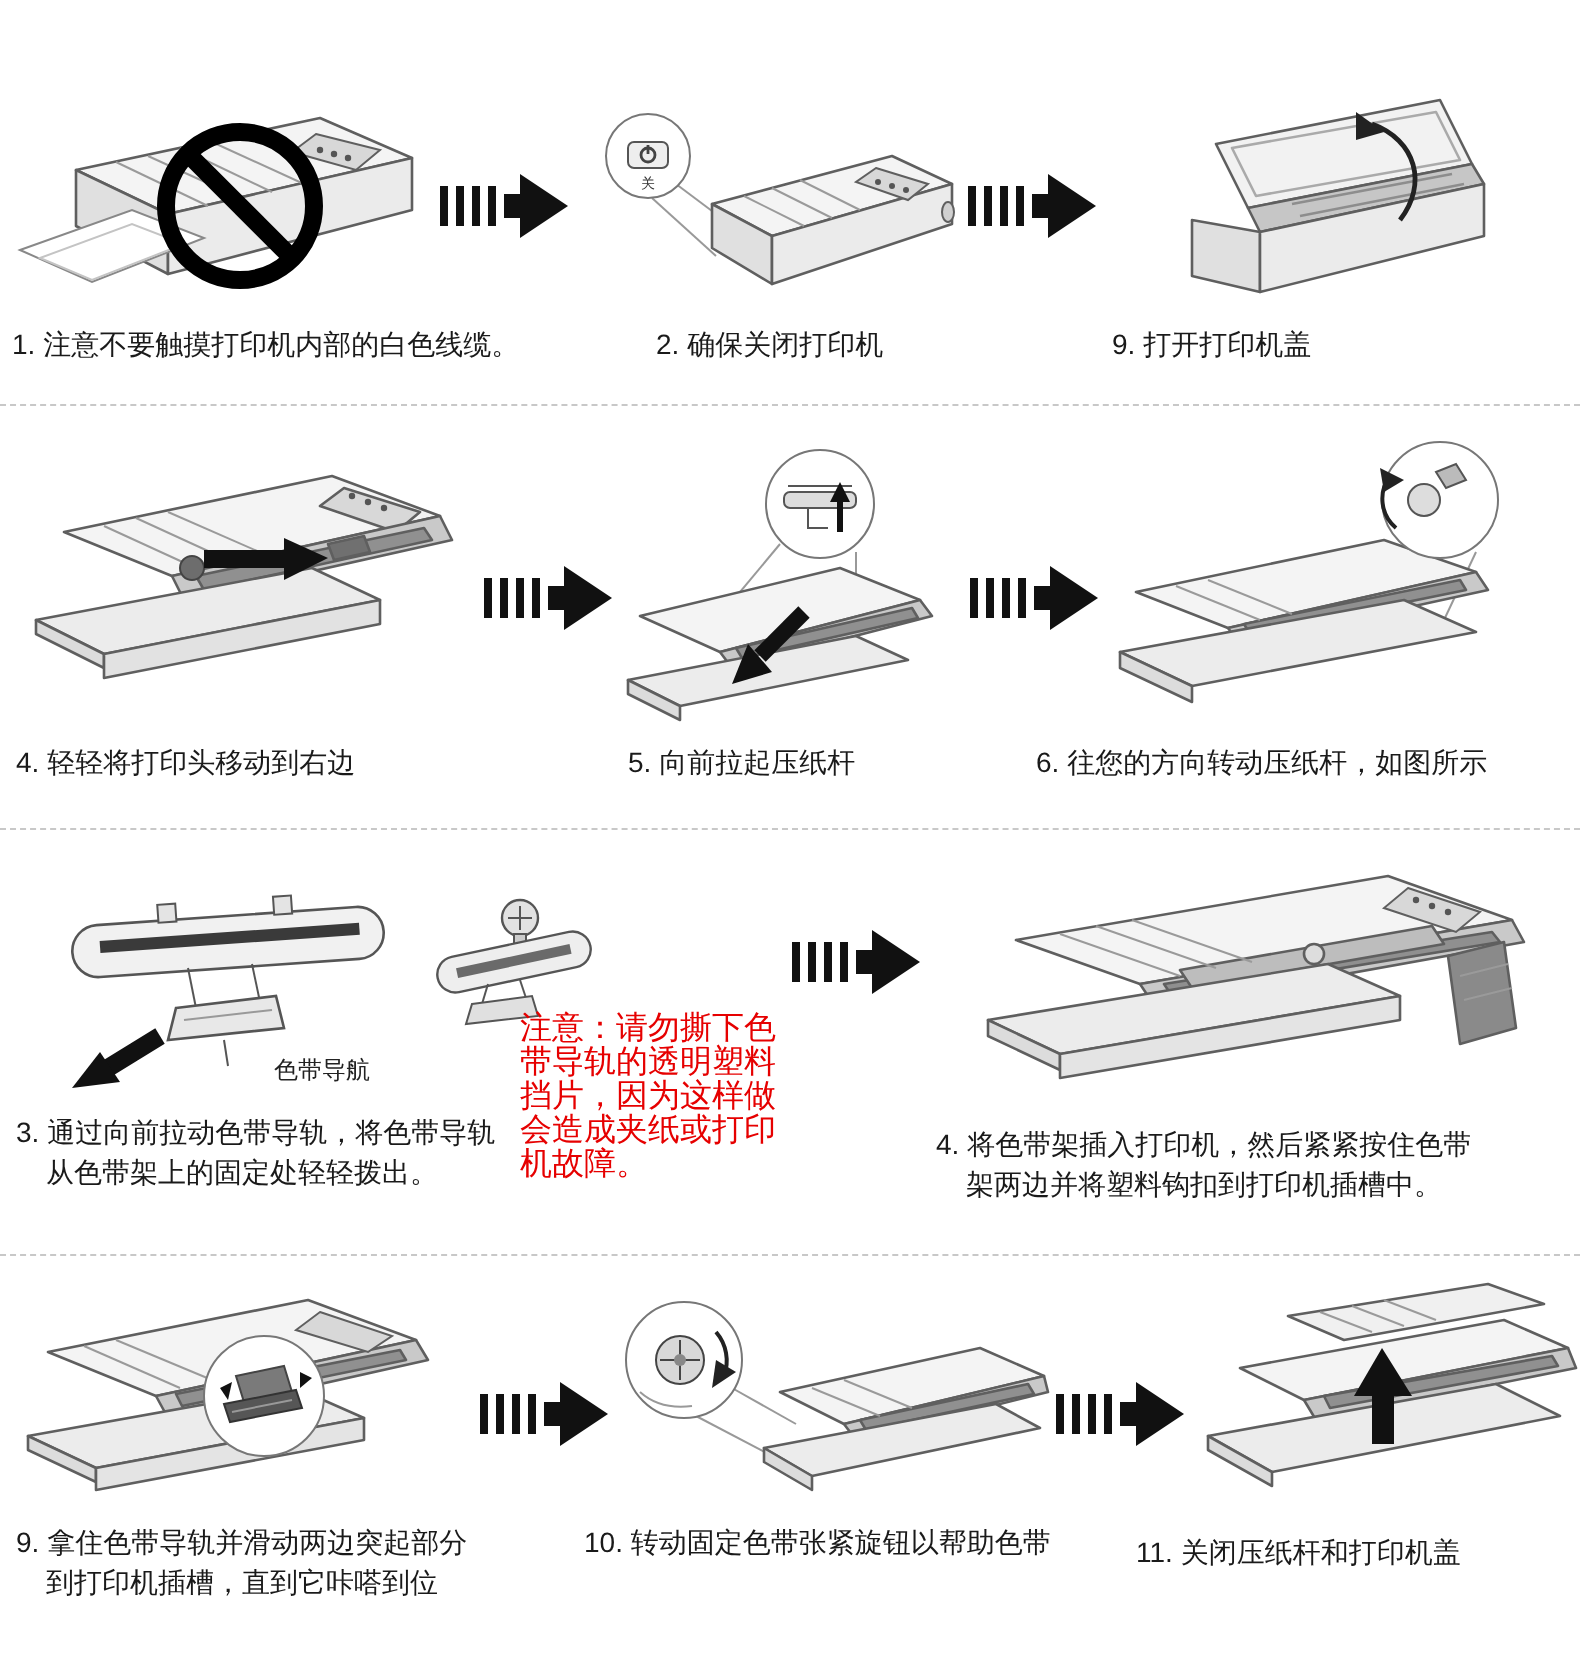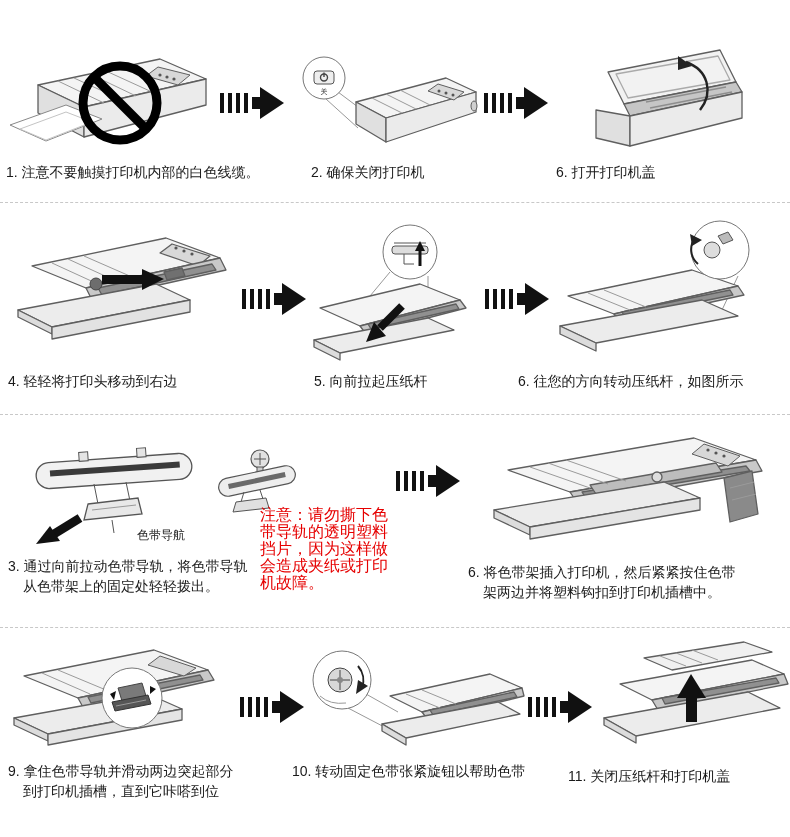--- a/index.html
+++ b/index.html
@@ -112,22 +112,22 @@
         <polygon points="80,70 192,46 192,72 80,100" fill="#ebebeb"></polygon>
       </g>
       <g>
         <path d="M 150,64 C 164,46 158,24 136,16" stroke="#222" stroke-width="2.4" fill="none"></path>
         <polygon points="128,10 142,20 128,24" fill="#222"></polygon>
       </g>
     </svg>
   </div>
 
   <div class="cap" style="left: 6px; top: 162px; color: rgb(26, 26, 26);">1. 注意不要触摸打印机内部的白色线缆。</div>
-  <div class="cap" style="left: 311px; top: 162px; color: rgb(26, 26, 26);">2. 确保关闭打印机</div>
-  <div class="cap" style="left: 556px; top: 162px; color: rgb(26, 26, 26);">6. 打开打印机盖</div>
+  <div class="cap" style="left: 328px; top: 162px; color: rgb(26, 26, 26);">2. 确保关闭打印机</div>
+  <div class="cap" style="left: 556px; top: 162px; color: rgb(26, 26, 26);">9. 打开打印机盖</div>
 
   <div class="sep" style="top:202px"></div>
 
   <div class="illus" style="left:4px;top:226px;width:232px;height:138px">
     <svg viewBox="0 0 232 138">
       <g stroke="#5f5f5f" stroke-width="1.3" stroke-linejoin="round">
         <polygon points="28,40 162,12 216,32 82,62" fill="#f4f4f4"></polygon>
         <polygon points="168,18 206,30 194,40 156,27" fill="#d8d8d8"></polygon>
         <polygon points="82,62 216,32 222,44 88,74" fill="#c9c9c9"></polygon>
         <polygon points="94,62 208,38 212,44 98,69" fill="#909090"></polygon>
@@ -291,21 +291,21 @@
         <circle cx="244" cy="23" r="1.6" fill="#555"></circle>
         <circle cx="252" cy="26" r="1.6" fill="#555"></circle>
     </svg>
   </div>
 
   <div class="cap" style="left: 8px; top: 556px; color: rgb(26, 26, 26);">
     <div>3. 通过向前拉动色带导轨，将色带导轨</div>
     <div class="l2">从色带架上的固定处轻轻拨出。</div>
   </div>
   <div class="cap" style="left: 468px; top: 562px; color: rgb(26, 26, 26);">
-    <div>6. 将色带架插入打印机，然后紧紧按住色带</div>
+    <div>4. 将色带架插入打印机，然后紧紧按住色带</div>
     <div class="l2">架两边并将塑料钩扣到打印机插槽中。</div>
   </div>
 
   <div class="sep" style="top:627px"></div>
 
   <div class="illus" style="left:4px;top:642px;width:232px;height:118px">
     <svg viewBox="0 0 232 118">
       <g stroke="#5f5f5f" stroke-width="1.3" stroke-linejoin="round">
         <polygon points="20,34 150,8 204,28 74,56" fill="#f4f4f4"></polygon>
         <polygon points="74,56 204,28 210,38 80,67" fill="#c9c9c9"></polygon>

